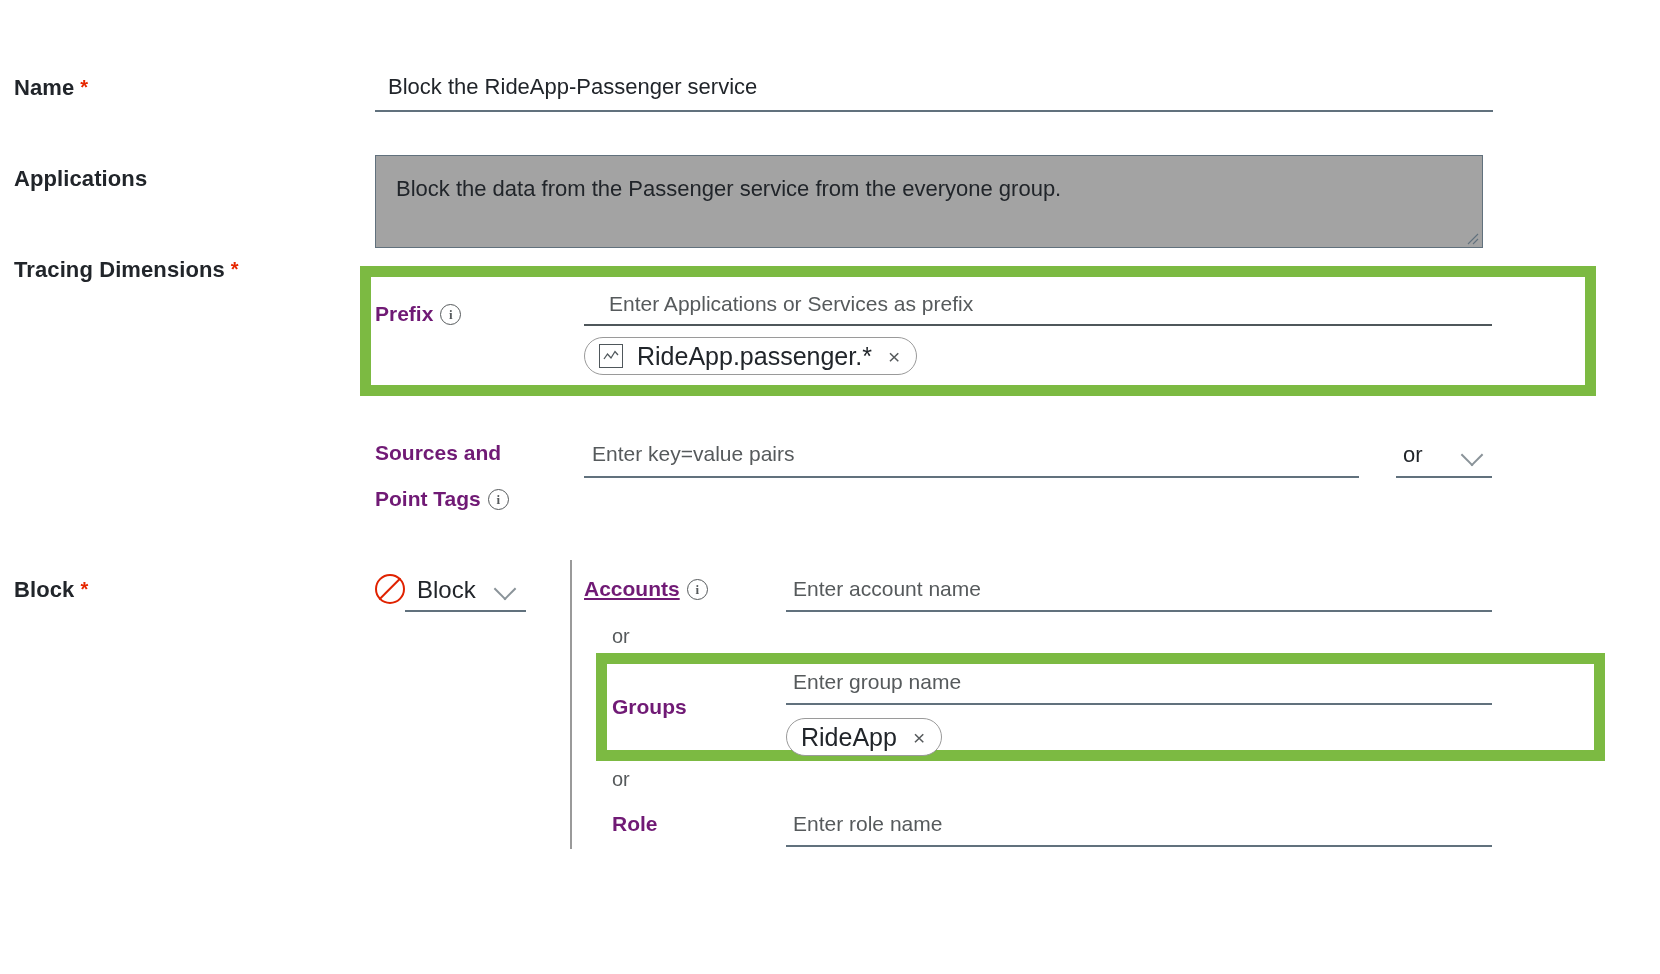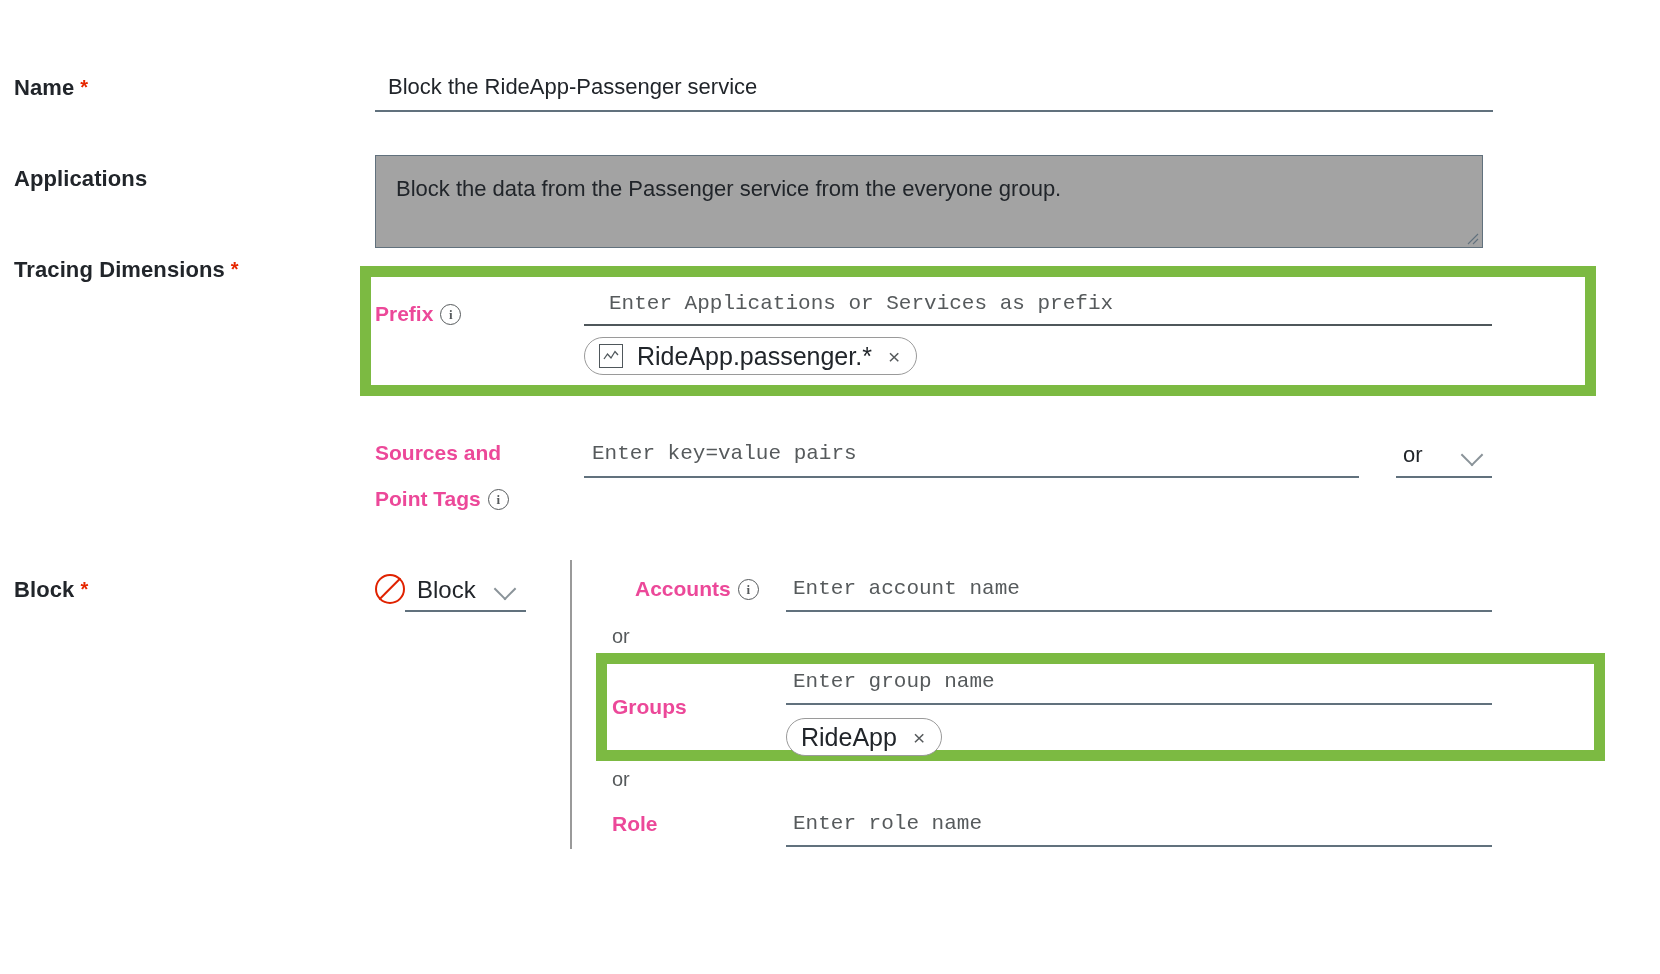--- a/index.html
+++ b/index.html
@@ -30,27 +30,26 @@
     font-weight: bold;
     margin-left: 6px;
     vertical-align: top;
     line-height: 1;
     position: relative;
     top: 2px;
   }
   .sub-label {
     font-size: 21px;
     font-weight: bold;
-    color: #ec4899;
+    color: #701a75;
   }
   .placeholder {
     font-size: 21px;
     color: #565a5c;
     font-weight: normal;
-    font-family: Liberation Mono, monospace;
   }
   .value-text {
     font-size: 22px;
     color: #21252a;
   }
   .or-text {
     font-size: 20px;
     color: #565a5c;
   }
 
@@ -255,21 +254,21 @@
   <span>Block</span><span class="req-star">*</span>
 </div>
 
 <div class="ban-icon" style="left:375px; top:574px;"></div>
 <div class="abs value-text" style="left:417px; top:576px; font-size:24px;">Block</div>
 <div class="chevron" style="left:497px; top:581px;"></div>
 <div class="underline" style="left:405px; top:610px; width:121px;"></div>
 
 <div class="v-divider" style="left:570px; top:560px; height:289px;"></div>
 
-<div class="abs sub-label" style="left:635px; top:577px;">
+<div class="abs sub-label" style="left:584px; top:577px;text-decoration:underline;">
   <span>Accounts</span><span class="info-icon"></span>
 </div>
 <div class="abs placeholder" style="left:793px; top:577px;">Enter account name</div>
 <div class="underline" style="left:786px; top:610px; width:706px;"></div>
 
 <div class="abs or-text" style="left:612px; top:625px;">or</div>
 
 <div class="highlight-box" style="left:596px; top:653px; width:1009px; height:108px;"></div>
 
 <div class="abs sub-label" style="left:612px; top:695px;">

